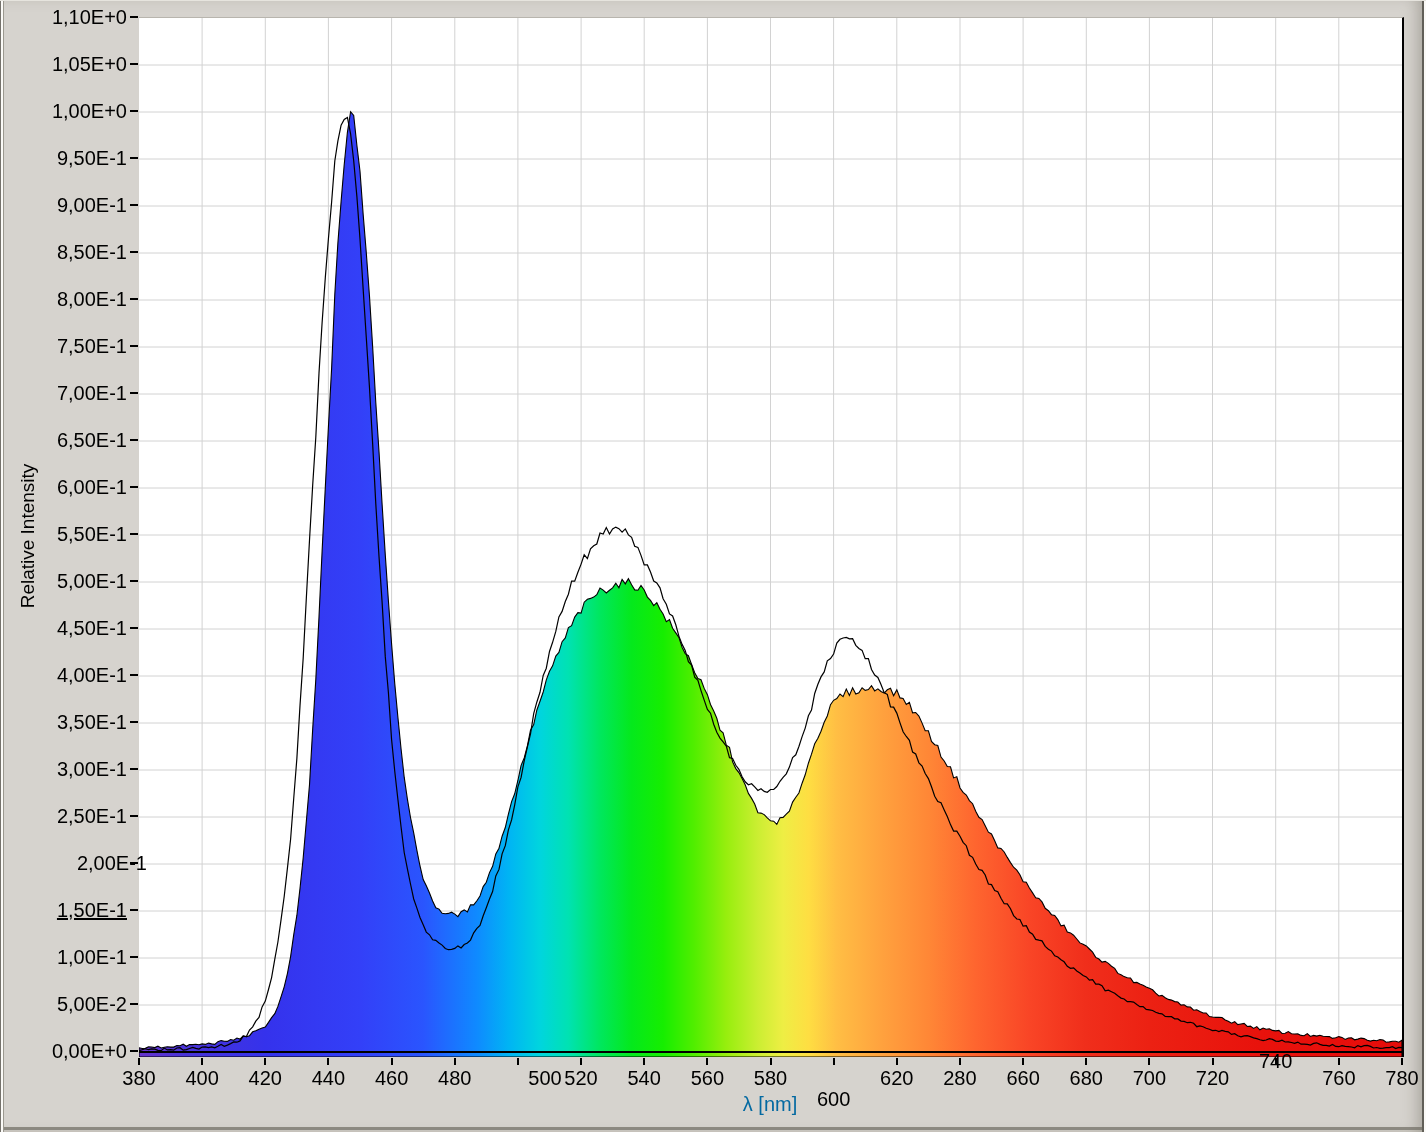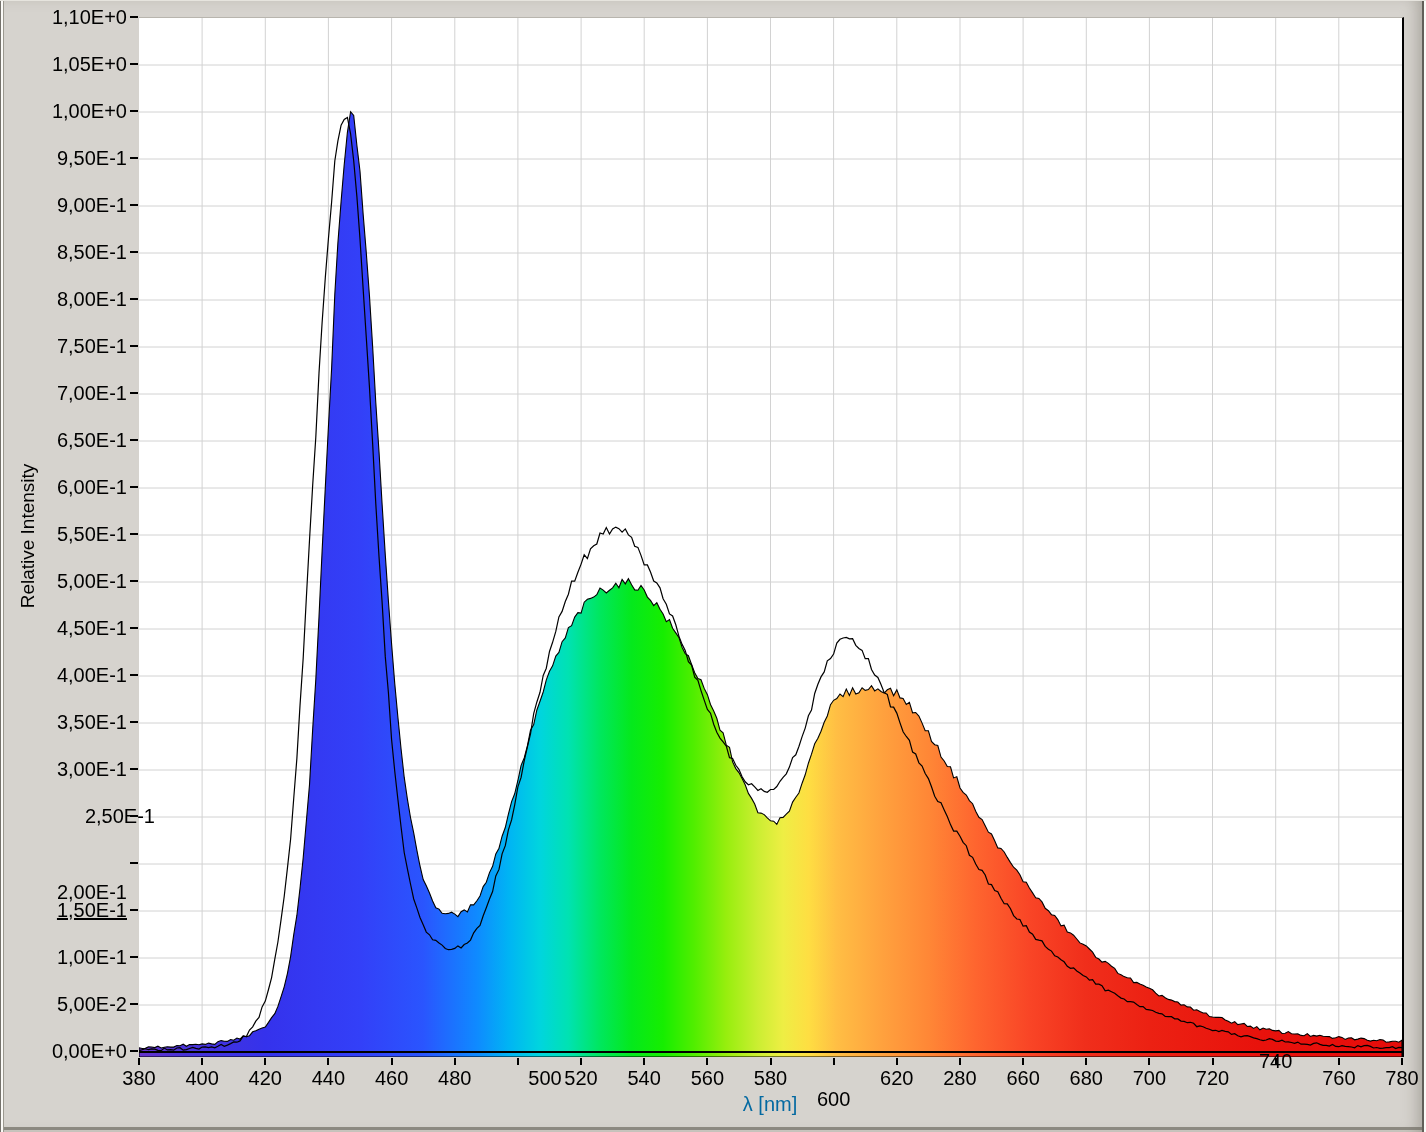--- a/index.html
+++ b/index.html
@@ -164,23 +164,23 @@
       <div class="ytick-label" style="top: 569px;">5,00E-1</div>
       <div class="ytick-mark" style="top: 627px;"></div>
       <div class="ytick-label" style="top: 616px;">4,50E-1</div>
       <div class="ytick-mark" style="top: 674px;"></div>
       <div class="ytick-label" style="top: 663px;">4,00E-1</div>
       <div class="ytick-mark" style="top: 721px;"></div>
       <div class="ytick-label" style="top: 710px;">3,50E-1</div>
       <div class="ytick-mark" style="top: 768px;"></div>
       <div class="ytick-label" style="top: 757px;">3,00E-1</div>
       <div class="ytick-mark" style="top: 815px;"></div>
-      <div class="ytick-label" style="top: 804px; padding-left: 28px;">2,50E-1</div>
+      <div class="ytick-label" style="top: 804px;">2,50E-1</div>
       <div class="ytick-mark" style="top: 862px;"></div>
-      <div class="ytick-label" style="top: 880px;">2,00E-1</div>
+      <div class="ytick-label" style="top: 851px; padding-left: 20px;">2,00E-1</div>
       <div class="ytick-mark" style="top: 909px;"></div>
       <div class="ytick-label" style="top: 898px; text-decoration: underline;">1,50E-1</div>
       <div class="ytick-mark" style="top: 956px;"></div>
       <div class="ytick-label" style="top: 945px;">1,00E-1</div>
       <div class="ytick-mark" style="top: 1003px;"></div>
       <div class="ytick-label" style="top: 992px;">5,00E-2</div>
       <div class="ytick-mark" style="top: 1050px;"></div>
       <div class="ytick-label" style="top: 1039px;">0,00E+0</div>
     </div>
   <div id="xaxis">

